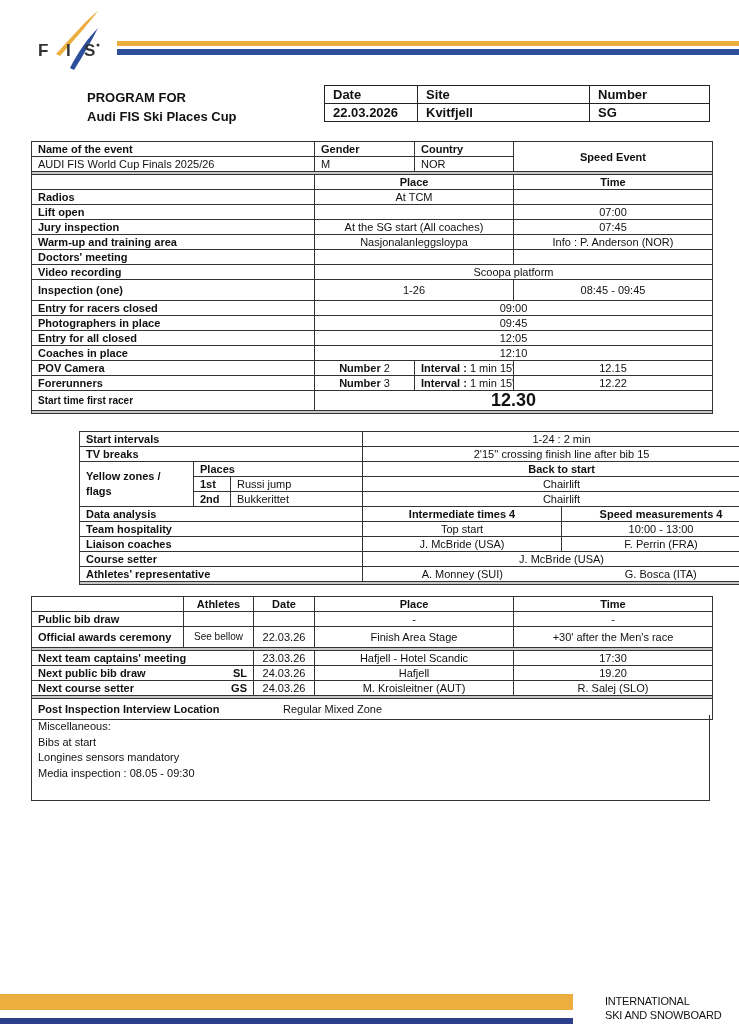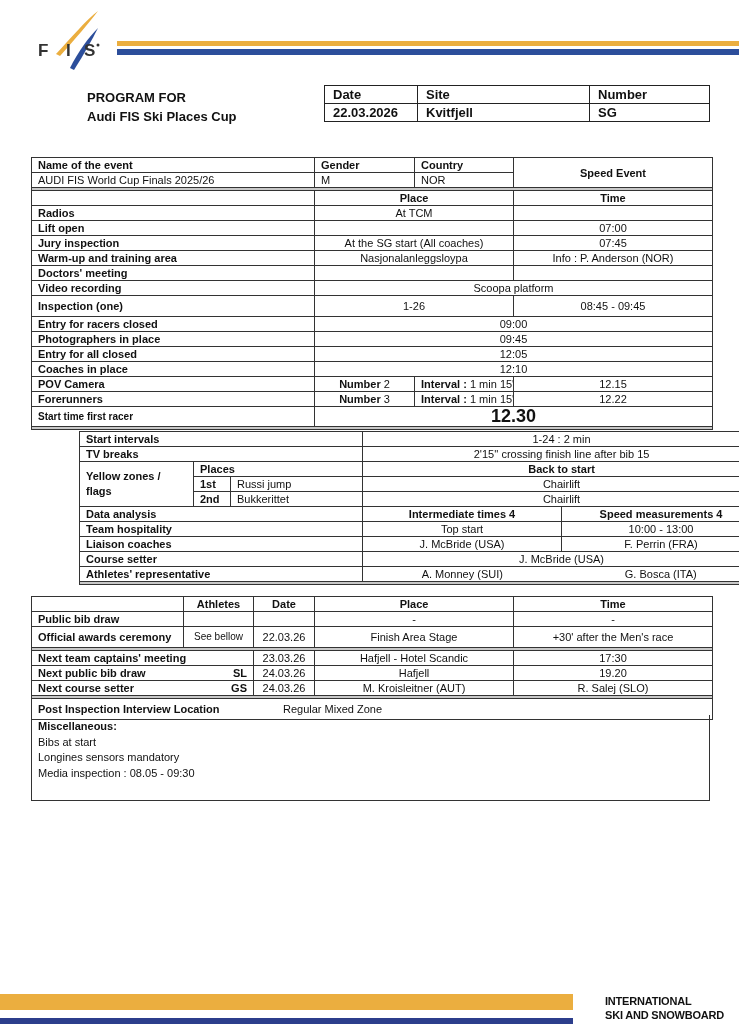--- a/index.html
+++ b/index.html
@@ -18,26 +18,26 @@
   .tbl { position:absolute; left:31px; width:681px; border-collapse:collapse; table-layout:fixed; }
   .tbl td { border:1px solid #333; padding:0 6px; height:14px; line-height:14px; font-size:11px; white-space:nowrap; overflow:hidden; }
   .tbl .b { font-weight:bold; }
   .tbl .c { text-align:center; }
   .sep td { height:2px; padding:0; background:#c8c8c8; border-left:1px solid #333; border-right:1px solid #333; line-height:2px; font-size:0; }
   .big td { height:19px; line-height:19px; }
   .big .lbl { font-size:10px; font-weight:bold; }
   .big .val { font-size:18px; font-weight:bold; }
   .tall td { height:20px; }
   .misc { position:absolute; left:31px; top:715px; width:679px; height:86px; border:1px solid #333; border-top:none; padding:4px 6px; box-sizing:border-box; font-size:11px; line-height:15.5px; }
-  .misc .t { font-weight:bold; }
+  .misc .t { font-weight:normal; }
 
   
   .fbar-top { left:0; top:994px; width:573px; height:16px; background:#EBAE3F; }
   .fbar-bot { left:0; top:1018px; width:573px; height:6px; background:#2C3E8C; }
-  .footer-text { left:605px; top:994px; font-size:11px; font-weight:bold; line-height:14px; color:#111; letter-spacing:-0.2px; }
+  .footer-text { left:605px; top:994px; font-size:11px; font-weight:normal; line-height:14px; color:#111; letter-spacing:-0.2px; }
 </style>
 </head>
 <body>
 
 <div class="abs logo">
   <svg width="80" height="62" viewBox="0 0 80 62">
     <path d="M20 46 C 35 30, 50 12, 62 3 C 52 16, 40 30, 24 48 Z" fill="#EBAE3F"></path>
     <path d="M34 60 C 42 44, 52 30, 62 20 C 56 32, 48 46, 38 62 Z" fill="#2C4E9B"></path>
     <text x="2" y="48" font-family="Liberation Sans, sans-serif" font-weight="bold" font-size="17" fill="#333">F</text>
     <text x="30" y="48" font-family="Liberation Sans, sans-serif" font-weight="bold" font-size="17" fill="#333">I</text>
@@ -61,21 +61,21 @@
     <td>Number</td>
   </tr>
   <tr>
     <td>22.03.2026</td>
     <td>Kvitfjell</td>
     <td>SG</td>
   </tr>
 </tbody>
   </table>
 
-<table class="tbl" style="top:141px;margin-top:16px;">
+<table class="tbl" style="top:141px;">
   <colgroup>
     <col style="width:283px">
       <col style="width:100px">
       <col style="width:99px">
       <col style="width:199px">
   </colgroup>
   <tbody>
       <tr>
     <td class="b">Name of the event</td>
     <td class="b">Gender</td>

